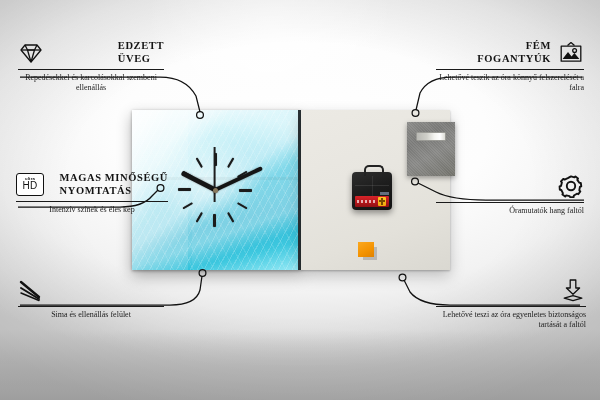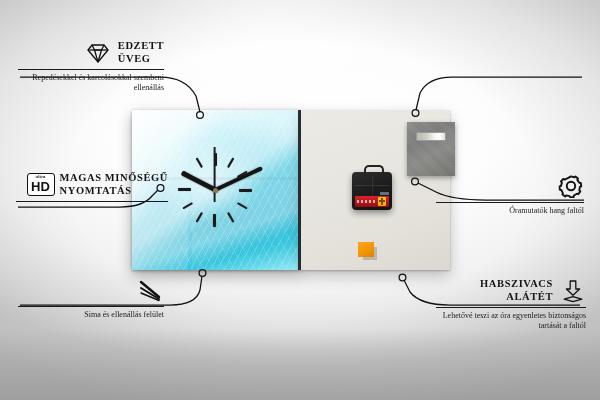--- a/index.html
+++ b/index.html
@@ -163,46 +163,46 @@
   }
 
   
   svg.lines{position:absolute;inset:0;width:600px;height:400px;pointer-events:none;}
   svg.lines path{fill:none;stroke:#111;stroke-width:1.25;}
   svg.lines circle{fill:none;stroke:#111;stroke-width:1.25;}
 
   
   .feat{position:absolute;}
   .feat .head{display:flex;align-items:center;gap:7px;}
-  .feat.left .head{justify-content:flex-end;}
+  .feat.left .head{justify-content:space-between;}
   .feat.right .head{justify-content:flex-end;}
   .feat .titles{
     font-family:"Liberation Serif", serif;
     font-weight:700;font-size:10.5px;letter-spacing:.6px;color:#141414;
     line-height:12.5px;text-transform:uppercase;
   }
   .feat.left .titles{text-align:left;}
   .feat.right .titles{text-align:right;}
   .feat .rule{height:1px;background:#1a1a1a;margin:4px 0 3px;}
   .feat .desc{
     font-family:"Liberation Serif", serif;
     font-size:8px;line-height:10px;color:#1c1c1c;
   }
-  .feat.left .desc{text-align:right;}
+  .feat.left .desc{text-align:center;}
   .feat.right .desc{text-align:right;}
   .ico{width:26px;height:24px;flex:0 0 26px;display:block;}
   .ico svg{display:block;}
 
   .hdbox{
     width:26px;height:21px;border:1.4px solid #111;border-radius:3px;
     display:flex;flex-direction:column;align-items:center;justify-content:center;
     line-height:1;background:#fff;
   }
   .hdbox .u{font-family:"Liberation Sans",sans-serif;font-size:4.2px;font-weight:700;letter-spacing:.2px;color:#111;}
-  .hdbox .h{font-family:"Liberation Sans",sans-serif;font-size:13px;font-weight:700;letter-spacing:.2px;color:#111;margin-top:.5px;}
+  .hdbox .h{font-family:"Liberation Sans",sans-serif;font-size:10px;font-weight:400;letter-spacing:.2px;color:#111;margin-top:.5px;}
 </style>
 </head>
 <body>
 
 <div id="stage">
 
   <div class="bg-base"></div>
   <div class="bg-floor"></div>
   <div class="bg-sheen"></div>
   <div class="bg-vig"></div>
@@ -328,60 +328,77 @@
           <span class="u">ultra</span>
           <span class="h">HD</span>
         </span>
       </span>
       <span class="titles">
         <span>MAGAS MINŐSÉGŰ</span><br>
         <span>NYOMTATÁS</span>
       </span>
     </div>
     <div class="rule"></div>
+    <div class="desc">Intenzív színek és éles kép</div>
   </div>
 
   <div class="feat left" style="left:18px;top:278px;width:146px;">
     <div class="head">
       <span class="ico">
         <svg viewBox="0 0 26 24" width="26" height="24">
           <g fill="none" stroke="#111" stroke-linecap="round">
             <path d="M3 4 L21 19" stroke-width="2.4"></path>
             <path d="M3 10 L21 21" stroke-width="2"></path>
             <path d="M3 15 L21 22.5" stroke-width="1.5"></path>
           </g>
         </svg>
       </span>
     </div>
     <div class="rule"></div>
     <div class="desc">Sima és ellenállás felület</div>
   </div>
 
+  <div class="feat right" style="left:436px;top:40px;width:148px;">
+    <div class="head">
+      <span class="titles">
+        <span>FÉM</span><br>
+        <span>FOGANTYÚK</span>
+      </span>
+      <span class="ico">
+        <svg viewBox="0 0 26 24" width="26" height="24">
+          <g fill="none" stroke="#111" stroke-width="1.3" stroke-linejoin="round">
+            <path d="M9.5 4.5 L13 1.6 L16.5 4.5"></path>
+            <rect x="3.2" y="5.2" width="19.6" height="15"></rect>
+            <path d="M4.6 18 L10 11 L13.6 15.4 L16.4 12 L21.4 18 Z" fill="#111" stroke="none"></path>
+            <circle cx="16.6" cy="9.6" r="1.9"></circle>
+          </g>
+        </svg>
+      </span>
+    </div>
+    <div class="rule"></div>
+    <div class="desc">Lehetővé teszik az óra könnyű felszerelését a falra</div>
+  </div>
 
   <div class="feat right" style="left:436px;top:174px;width:148px;">
     <div class="head">
       <span class="ico">
         <svg viewBox="0 0 26 24" width="26" height="24">
           <g fill="none" stroke="#111" stroke-width="1.9" stroke-linecap="round" stroke-linejoin="round">
             <path d="M13 2.4 l3.4 1.0 l1.0 -1.0 l2.6 2.2 l-.7 1.3 l2.0 2.9 l1.5 .1 l.5 3.4 l-1.4 .6 l-.6 3.4 l1.0 1.1 l-2.0 2.8 l-1.4 -.5 l-3.0 1.8 l-.2 1.5 l-3.4 .4 l-.7 -1.3 l-3.4 -.7 l-1.0 1.1 l-2.8 -2.0 l.5 -1.4 l-1.6 -3.1 l-1.5 -.2 l-.2 -3.4 l1.4 -.5 l.9 -3.3 l-.9 -1.2 l2.3 -2.5 l1.3 .7 l3.2 -1.4 Z"></path>
             <circle cx="13" cy="12" r="4.2"></circle>
           </g>
         </svg>
       </span>
     </div>
     <div class="rule"></div>
     <div class="desc">Óramutatók hang faltól</div>
   </div>
 
   <div class="feat right" style="left:436px;top:278px;width:150px;">
     <div class="head">
-      <span class="titles">
-        <span>HABSZIVACS</span><br>
-        <span>ALÁTÉT</span>
-      </span>
       <span class="ico">
         <svg viewBox="0 0 26 24" width="26" height="24">
           <g fill="none" stroke="#111" stroke-width="1.3" stroke-linejoin="round">
             <path d="M10.2 2 L15.8 2 L15.8 10 L19.6 10 L13 16.2 L6.4 10 L10.2 10 Z"></path>
             <path d="M13 17.6 L21.8 20.2 L13 22.6 L4.2 20.2 Z"></path>
           </g>
         </svg>
       </span>
     </div>
     <div class="rule"></div>

